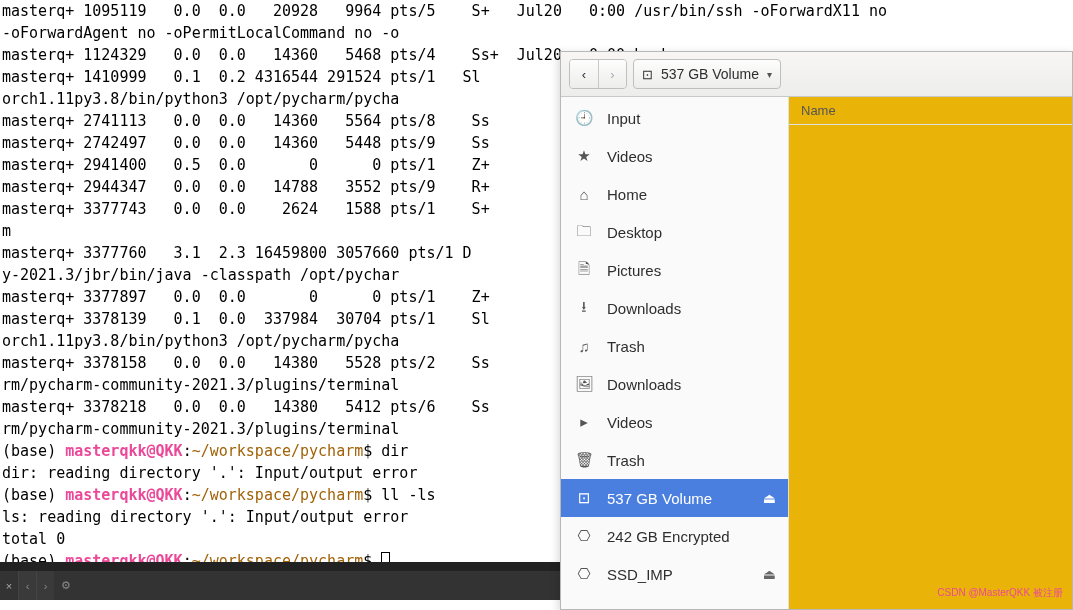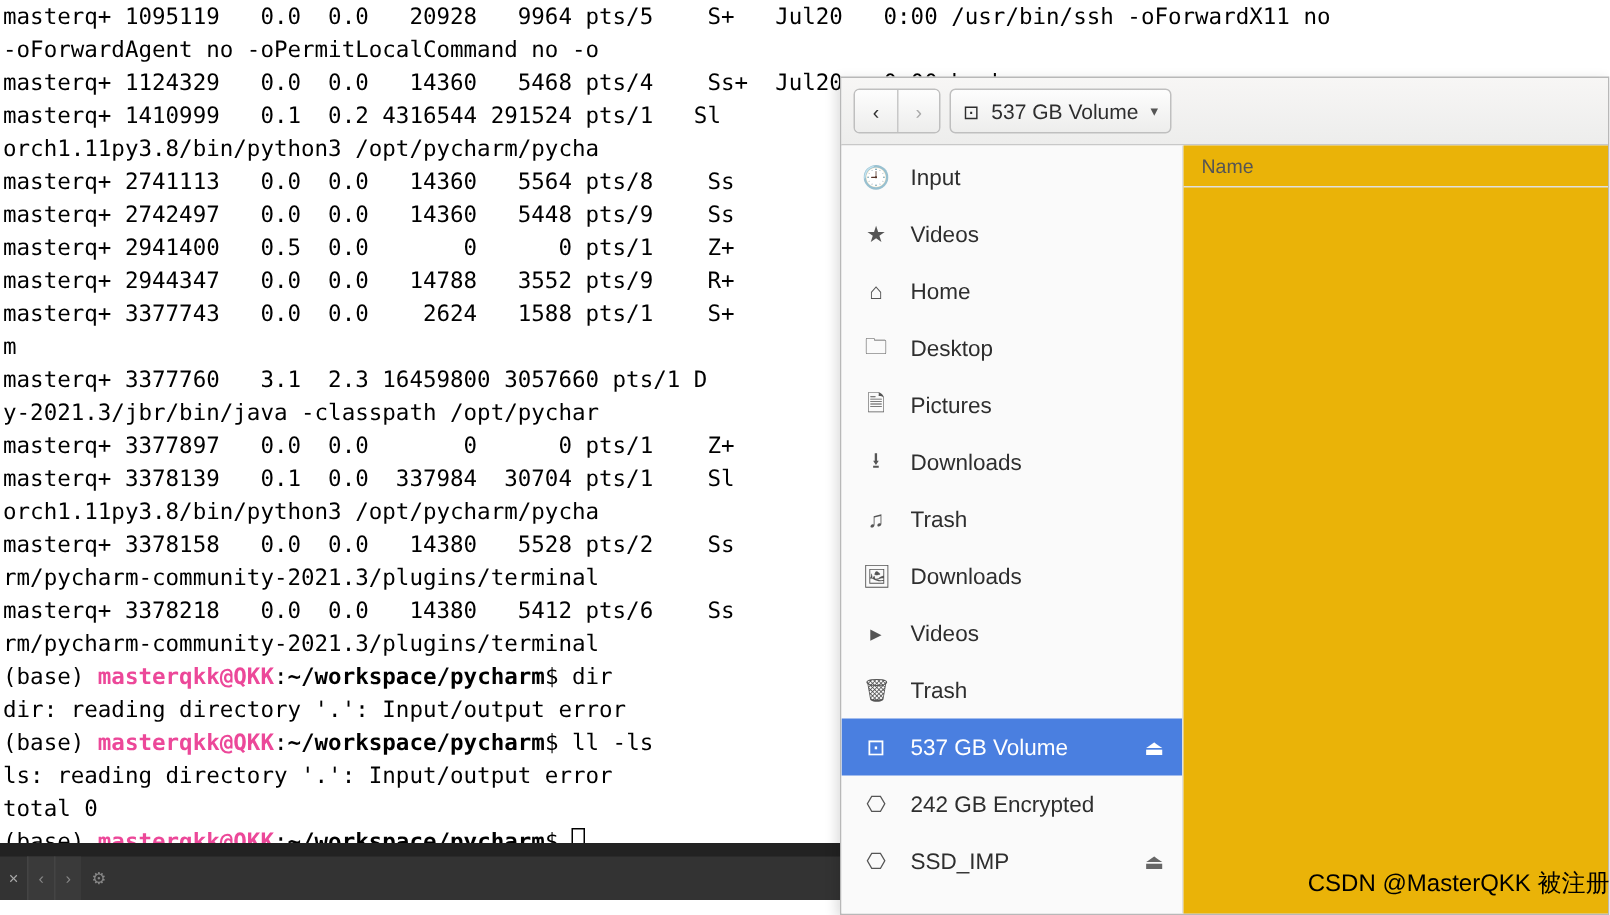--- a/index.html
+++ b/index.html
@@ -1,20 +1,20 @@
 <!DOCTYPE html>
 <html><head>
 <meta charset="utf-8">
 <style>
 *{margin:0;padding:0;box-sizing:border-box}
 body{width:1073px;height:610px;overflow:hidden;font-family:sans-serif;background:#fff;position:relative}
 .terminal{position:absolute;left:0;top:0;width:1073px;height:610px;background:#fff;font-family:Consolas,monospace;font-size:15px;line-height:22px;color:#000;padding:0 2px;white-space:pre}
 .t-line{white-space:pre}
 .t-green{color:#ec4899;font-weight:bold}
-.t-blue{color:#000000;font-weight:bold}
+.t-blue{color:#a16207;font-weight:normal}
 .cursor{display:inline-block;width:9px;height:18px;border:1px solid #000;vertical-align:text-bottom}
 .search-bar{position:absolute;left:0;top:570px;width:560px;height:30px;background:#333;color:#888;font-size:11px;display:flex;align-items:center;border-top:1px solid #222}
 .search-bar .x{width:18px;text-align:center;color:#aaa}
 .search-bar .label{flex:1;padding-left:2px}
 .search-bar .arr{width:18px;text-align:center;color:#888;background:#3a3a3a;height:100%;display:flex;align-items:center;justify-content:center;border-left:1px solid #444}
 .search-bar .gear{width:24px;text-align:center}
 .dark-strip{position:absolute;left:0;top:562px;width:560px;height:8px;background:#222}
 
 .fm{position:absolute;left:560px;top:51px;width:513px;height:559px;background:#fafafa;border:1px solid #b8b8b8;box-shadow:-2px 2px 8px rgba(0,0,0,0.15)}
 .fm-toolbar{height:45px;background:linear-gradient(#f7f6f5,#ededec);border-bottom:1px solid #c8c8c8;display:flex;align-items:center;padding:0 8px;gap:6px}
@@ -31,21 +31,21 @@
 .sb-item{display:flex;align-items:center;height:38px;padding:0 14px;gap:14px;font-size:15px;color:#2e2e2e;cursor:pointer;position:relative}
 .sb-item.selected{background:#4a7fe0;color:#fff}
 .sb-item .icon{width:18px;text-align:center;font-size:15px;color:#555}
 .sb-item.selected .icon{color:#fff}
 .sb-item .eject{position:absolute;right:12px;font-size:14px;color:#666}
 .sb-item.selected .eject{color:#fff}
 
 .content{flex:1;background:#eab308}
 .col-header{height:28px;border-bottom:1px solid #e0e0e0;display:flex;align-items:center;padding:0 12px;font-size:13px;color:#555}
 
-.watermark{position:absolute;right:0;bottom:10px;color:#000000;font-size:16px;pointer-events:none}
+.watermark{position:absolute;right:10px;bottom:10px;color:#ec4899;font-size:10px;pointer-events:none}
 </style>
 </head>
 <body>
 
 <div class="terminal" id="term"><div class="t-line">masterq+ 1095119   0.0  0.0   20928   9964 pts/5    S+   Jul20   0:00 /usr/bin/ssh -oForwardX11 no</div><div class="t-line">-oForwardAgent no -oPermitLocalCommand no -o</div><div class="t-line">masterq+ 1124329   0.0  0.0   14360   5468 pts/4    Ss+  Jul20   0:00 bash</div><div class="t-line">masterq+ 1410999   0.1  0.2 4316544 291524 pts/1   Sl</div><div class="t-line">orch1.11py3.8/bin/python3 /opt/pycharm/pycha</div><div class="t-line">masterq+ 2741113   0.0  0.0   14360   5564 pts/8    Ss</div><div class="t-line">masterq+ 2742497   0.0  0.0   14360   5448 pts/9    Ss</div><div class="t-line">masterq+ 2941400   0.5  0.0       0      0 pts/1    Z+</div><div class="t-line">masterq+ 2944347   0.0  0.0   14788   3552 pts/9    R+</div><div class="t-line">masterq+ 3377743   0.0  0.0    2624   1588 pts/1    S+</div><div class="t-line">m</div><div class="t-line">masterq+ 3377760   3.1  2.3 16459800 3057660 pts/1 D</div><div class="t-line">y-2021.3/jbr/bin/java -classpath /opt/pychar</div><div class="t-line">masterq+ 3377897   0.0  0.0       0      0 pts/1    Z+</div><div class="t-line">masterq+ 3378139   0.1  0.0  337984  30704 pts/1    Sl</div><div class="t-line">orch1.11py3.8/bin/python3 /opt/pycharm/pycha</div><div class="t-line">masterq+ 3378158   0.0  0.0   14380   5528 pts/2    Ss</div><div class="t-line">rm/pycharm-community-2021.3/plugins/terminal</div><div class="t-line">masterq+ 3378218   0.0  0.0   14380   5412 pts/6    Ss</div><div class="t-line">rm/pycharm-community-2021.3/plugins/terminal</div><div class="t-line"><span>(base) </span><span class="t-green">masterqkk@QKK</span>:<span class="t-blue">~/workspace/pycharm</span>$ dir</div><div class="t-line">dir: reading directory '.': Input/output error</div><div class="t-line"><span>(base) </span><span class="t-green">masterqkk@QKK</span>:<span class="t-blue">~/workspace/pycharm</span>$ ll -ls</div><div class="t-line">ls: reading directory '.': Input/output error</div><div class="t-line">total 0</div><div class="t-line"><span>(base) </span><span class="t-green">masterqkk@QKK</span>:<span class="t-blue">~/workspace/pycharm</span>$ <span class="cursor"></span></div></div>
 
 <div class="dark-strip"></div>
 <div class="search-bar">
   <span class="x">×</span>
   <span class="arr">‹</span>

